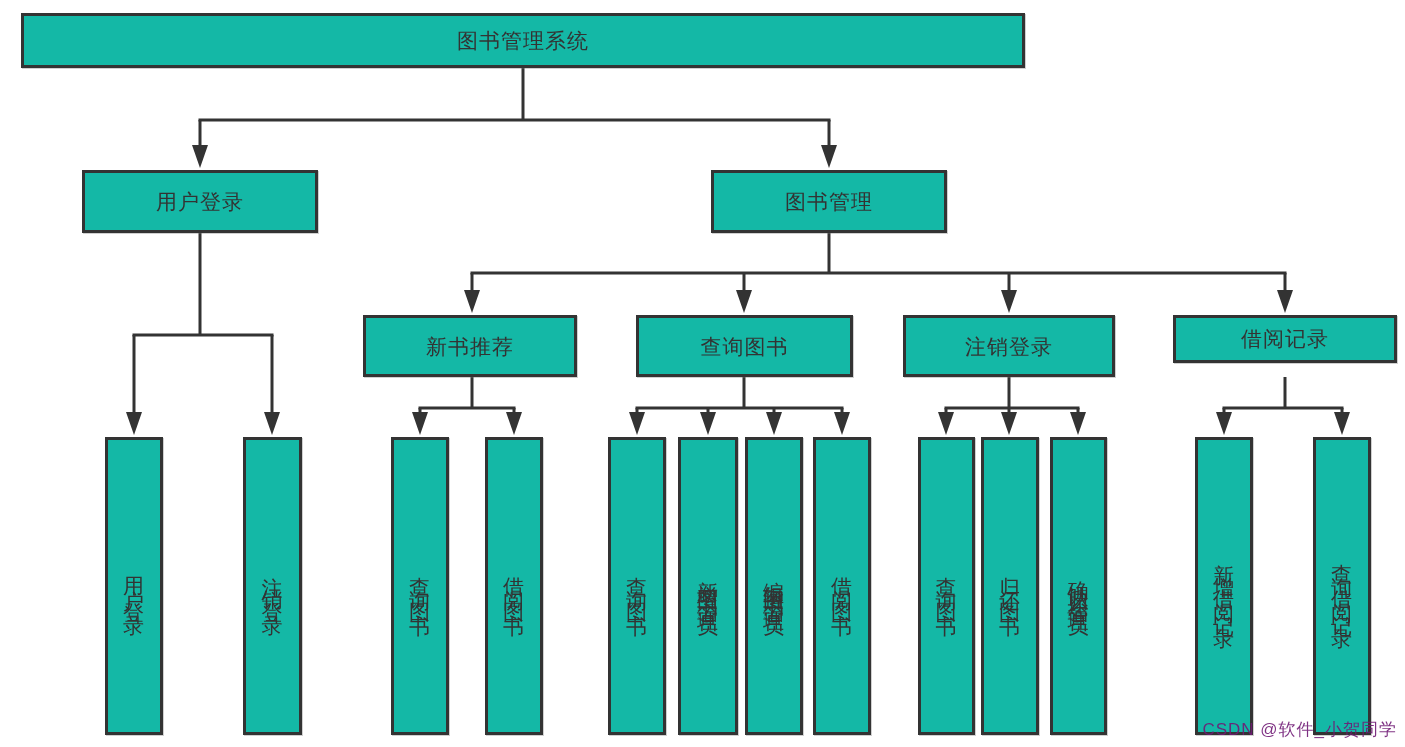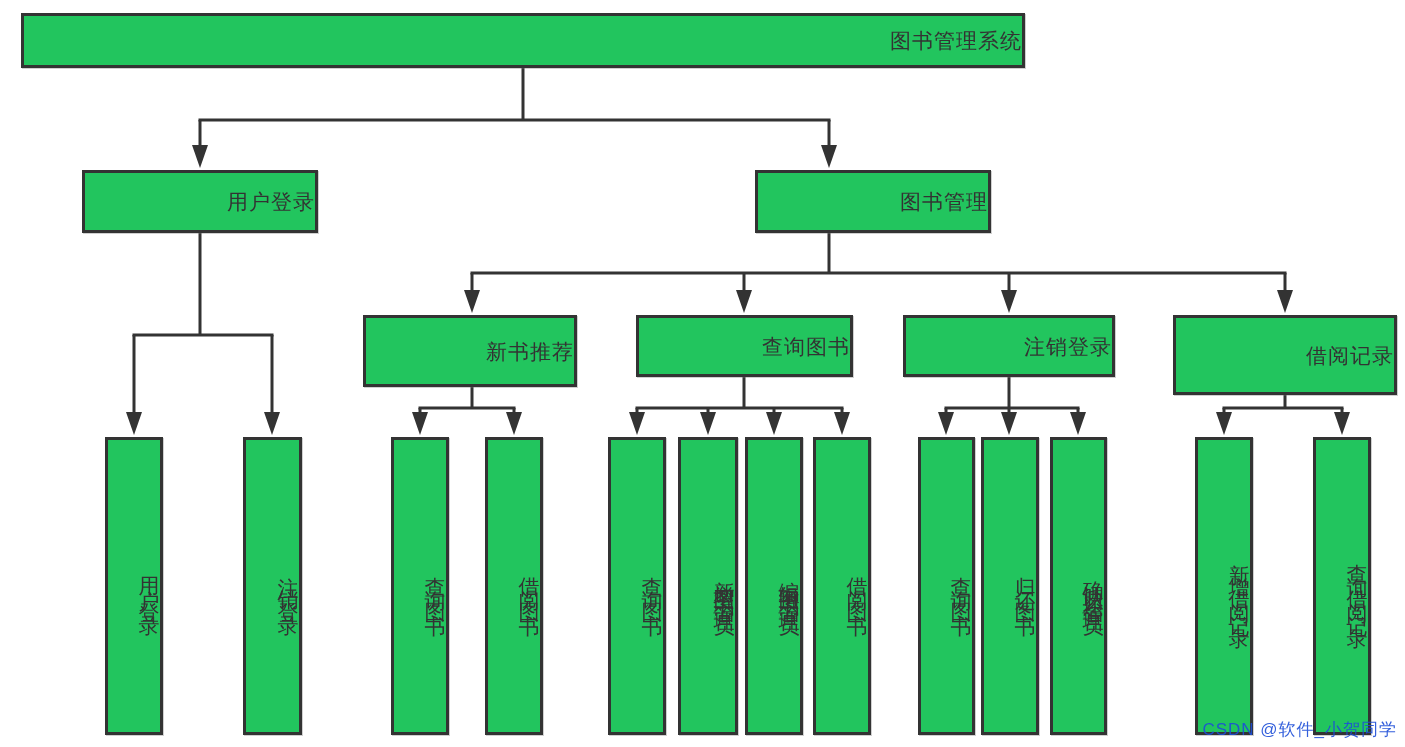--- a/index.html
+++ b/index.html
@@ -17,25 +17,25 @@
     position: absolute;
     left: 0; top: 0;
     width: 1405px;
     height: 747px;
     pointer-events: none;
   }
 
   .node {
     position: absolute;
     box-sizing: border-box;
-    background: #22c55e;
+    background: #14b8a6;
     border: 3px solid #333333;
     display: flex;
     align-items: center;
-    justify-content: flex-end;
+    justify-content: center;
     color: #333333;
     font-size: 21px;
     line-height: 1;
     box-shadow: 1px 1px 0 rgba(120,120,120,0.35);
   }
 
   .node .label { white-space: nowrap; }
 
   .node.h .label { letter-spacing: 1px; }
 
@@ -45,21 +45,21 @@
   }
   .node.v .label.short { letter-spacing: 13px; }
   .node.v .label.long  { letter-spacing: 5px; font-size: 21px; }
 
   .watermark {
     position: absolute;
     right: 8px;
     bottom: 6px;
     font-size: 17px;
     letter-spacing: 1px;
-    color: #1d4ed8;
+    color: #701a75;
     opacity: 0.9;
     white-space: nowrap;
     text-align: center;
   }
 </style>
 </head>
 <body>
 
 <div class="stage">
   <svg class="connector-layer" width="1405" height="747" viewBox="0 0 1405 747" xmlns="http://www.w3.org/2000/svg">
@@ -116,33 +116,33 @@
       <line x1="1342" y1="408" x2="1342" y2="419" stroke="#333333" stroke-width="3"></line>
       <polygon points="1334,412 1350,412 1342,435" fill="#333333"></polygon>
     </svg>
   <div>
       <div class="node h" style="left: 21px; top: 13px; width: 1004px; height: 55px;">
         <span class="label">图书管理系统</span>
       </div>
       <div class="node h" style="left: 82px; top: 170px; width: 236px; height: 63px;">
         <span class="label">用户登录</span>
       </div>
-      <div class="node h" style="left: 711px; top: 170px; width: 236px; height: 63px; margin-left: 44px;">
+      <div class="node h" style="left: 711px; top: 170px; width: 236px; height: 63px;">
         <span class="label">图书管理</span>
       </div>
-      <div class="node h" style="left: 363px; top: 315px; width: 214px; height: 72px;">
+      <div class="node h" style="left: 363px; top: 315px; width: 214px; height: 62px;">
         <span class="label">新书推荐</span>
       </div>
       <div class="node h" style="left: 636px; top: 315px; width: 217px; height: 62px;">
         <span class="label">查询图书</span>
       </div>
       <div class="node h" style="left: 903px; top: 315px; width: 212px; height: 62px;">
         <span class="label">注销登录</span>
       </div>
-      <div class="node h" style="left: 1173px; top: 315px; width: 224px; height: 80px;">
+      <div class="node h" style="left: 1173px; top: 315px; width: 224px; height: 48px; font-family: Liberation Serif, serif;">
         <span class="label">借阅记录</span>
       </div>
       <div class="node v" style="left: 105px; top: 437px; width: 58px; height: 298px;">
         <span class="label short">用户登录</span>
       </div>
       <div class="node v" style="left: 243px; top: 437px; width: 59px; height: 298px;">
         <span class="label short">注销登录</span>
       </div>
       <div class="node v" style="left: 391px; top: 437px; width: 58px; height: 298px;">
         <span class="label short">查询图书</span>

